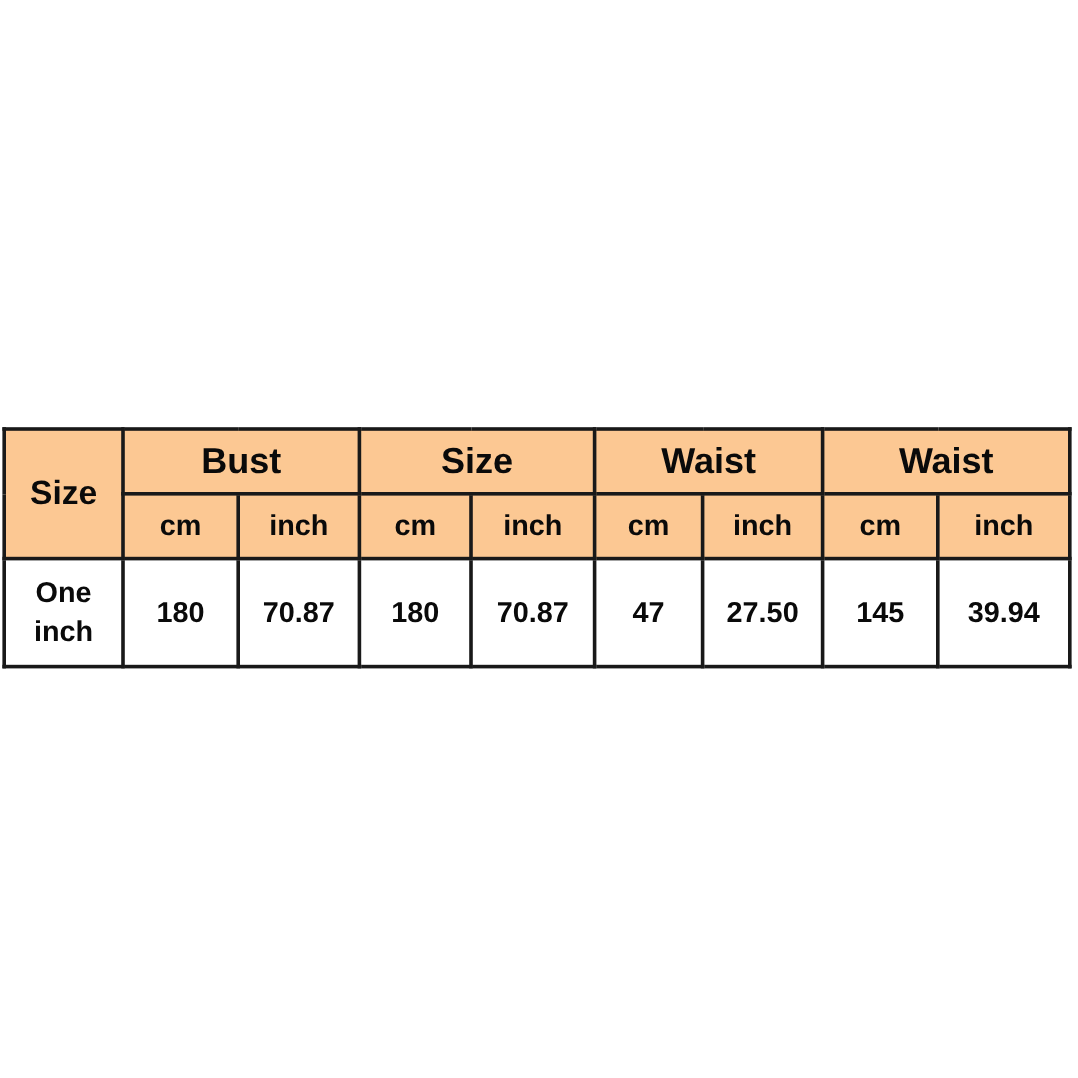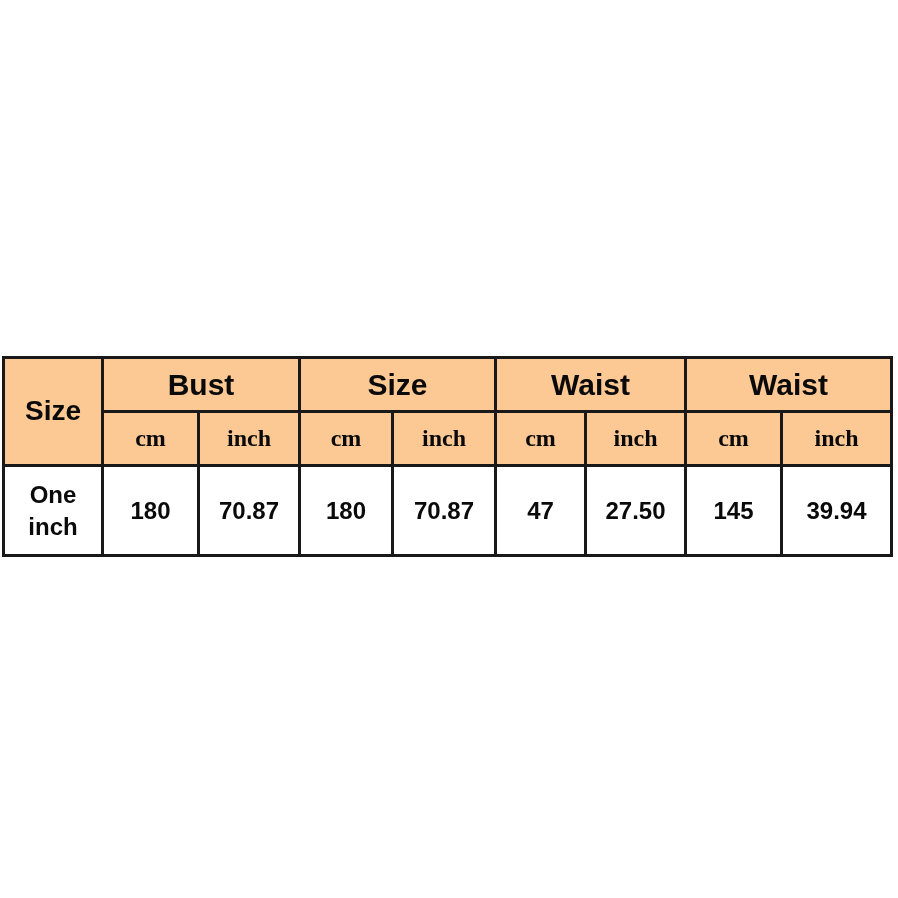--- a/index.html
+++ b/index.html
@@ -50,21 +50,20 @@
 
   th.group-head {
     font-size: 30px;
     height: 51px;
     margin-left: 31px;
   }
 
   th.unit-head {
     font-size: 24px;
     height: 51px;
-    font-family: Liberation Serif, serif;
   }
 
   th.size-head {
     font-size: 28px;
     height: 102px;
   }
 
   
   table.size-chart td {
     background: #ffffff;

